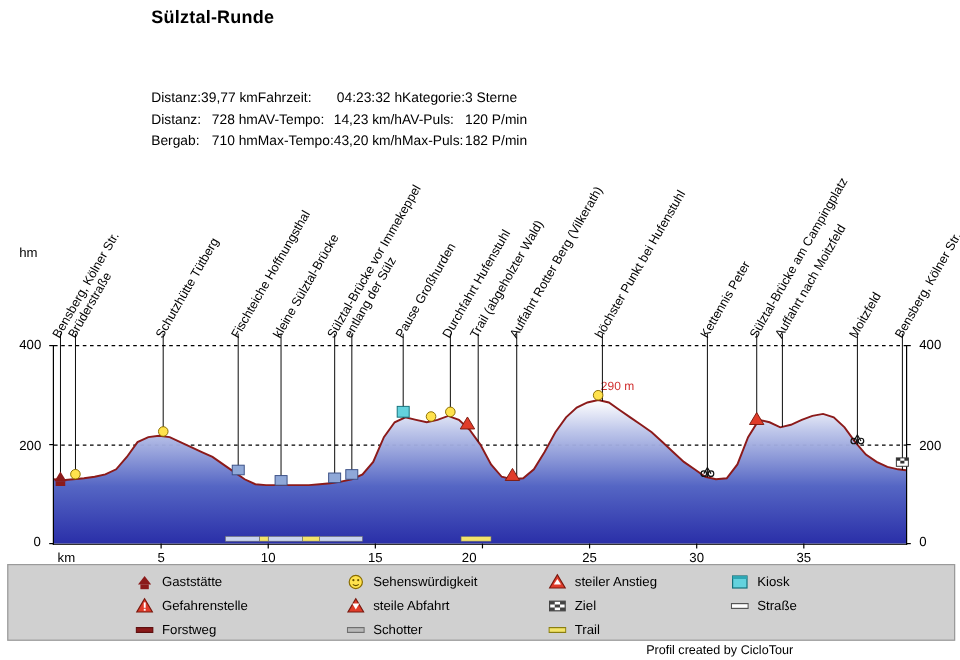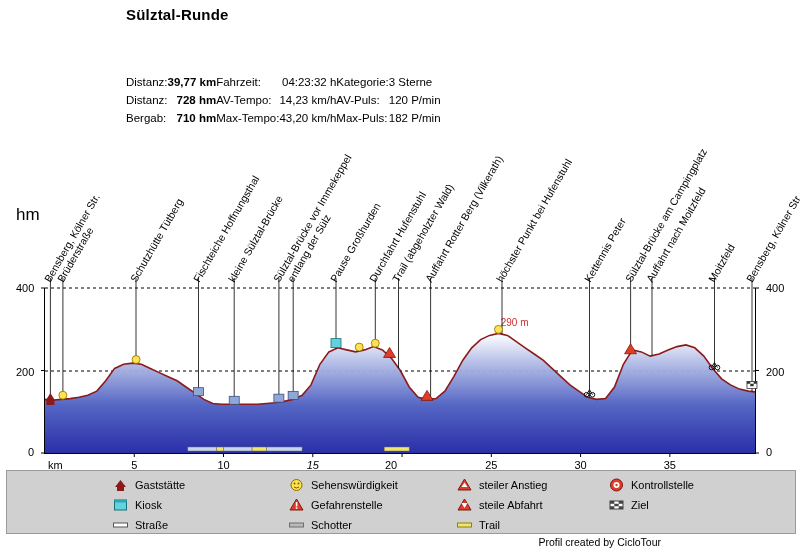--- a/index.html
+++ b/index.html
@@ -12,28 +12,28 @@
 
   
   .title{
     position:absolute;left:126px;top:6px;
     font-size:15px;font-weight:bold;letter-spacing:.2px;
   }
   .stats{position:absolute;left:126px;top:30px;font-size:11.5px;}
   .stats table{border-collapse:collapse;margin-top:46px;}
   .stats td{padding:0 0 6px 0;vertical-align:top;white-space:nowrap;}
   .lbl{padding-right:6px;}
-  .val{text-align:right;padding-right:28px;font-weight:bold;}
+  .val{text-align:right;padding-right:28px;}
   .val2{text-align:right;padding-right:26px;}
   .val3{text-align:left;}
   .axis-left{position:absolute;left:44px;top:288px;width:1px;height:166px;background:#000;}
   .axis-right{position:absolute;left:755px;top:288px;width:1px;height:166px;background:#000;}
   .axis-bottom{position:absolute;left:44px;top:453px;width:712px;height:1px;background:#000;}
 
-  .hm-label{position:absolute;left:16px;top:205px;font-size:17px;}
+  .hm-label{position:absolute;left:16px;top:205px;font-size:11px;}
   .km-label{position:absolute;left:48px;top:459px;font-size:11px;}
 
   .ytick{position:absolute;font-size:11px;}
   .yl400{left:16px;top:282px;}
   .yl200{left:16px;top:366px;}
   .yl0{left:28px;top:446px;}
   .yr400{left:766px;top:282px;}
   .yr200{left:766px;top:366px;}
   .yr0{left:766px;top:446px;}
 
@@ -215,21 +215,21 @@
       <div class="wp" style="left: 504.028px; top: 272px;">höchster Punkt bei Hufenstuhl</div>
       <div class="wp" style="left: 591.506px; top: 272px;">Kettennis Peter</div>
       <div class="wp" style="left: 632.567px; top: 272px;">Sülztal-Brücke am Campingplatz</div>
       <div class="wp" style="left: 653.99px; top: 272px;">Auffahrt nach Moitzfeld</div>
       <div class="wp" style="left: 716.474px; top: 272px;">Moitzfeld</div>
       <div class="wp" style="left: 753.965px; top: 272px;">Bensberg, Kölner Str.</div>
     </div>
   <div id="xt-layer">
       <div class="xtick-label" style="left: 134.263px;">5</div>
       <div class="xtick-label" style="left: 223.527px;">10</div>
-      <div class="xtick-label" style="left: 312.79px; font-style: italic;">15</div>
+      <div class="xtick-label" style="left: 312.79px;">15</div>
       <div class="xtick-label" style="left: 391px;">20</div>
       <div class="xtick-label" style="left: 491.316px;">25</div>
       <div class="xtick-label" style="left: 580.58px;">30</div>
       <div class="xtick-label" style="left: 669.843px;">35</div>
     </div>
 
   <div class="legend">
     <div class="legend-grid" id="legend-grid">
         <div class="li">
           <span class="sym"><svg width="15" height="14">
@@ -249,28 +249,20 @@
         </div>
         <div class="li">
           <span class="sym"><svg width="15" height="14">
               <path d="M7.5 1 L14 12 L1 12 Z" fill="#e03c2a" stroke="#7a1a10"></path>
               <path d="M4.5 9 L7.5 4.5 L10.5 9 Z" fill="#fff"></path>
             </svg></span>
           <span class="t">steiler Anstieg</span>
         </div>
         <div class="li">
           <span class="sym"><svg width="15" height="14">
-              <circle cx="7.5" cy="7" r="6" fill="#e03c2a" stroke="#7a1a10"></circle>
-              <circle cx="7.5" cy="7" r="3" fill="#fff"></circle>
-              <circle cx="7.5" cy="7" r="1.2" fill="#e03c2a"></circle>
-            </svg></span>
-          <span class="t">Kontrollstelle</span>
-        </div>
-        <div class="li">
-          <span class="sym"><svg width="15" height="14">
               <rect x="1.5" y="2" width="12" height="10" fill="#63d2dd" stroke="#14707a"></rect>
               <rect x="1.5" y="2" width="12" height="2.5" fill="#2ea7b4"></rect>
             </svg></span>
           <span class="t">Kiosk</span>
         </div>
         <div class="li">
           <span class="sym"><svg width="15" height="14">
               <path d="M7.5 1 L14 12 L1 12 Z" fill="#e03c2a" stroke="#7a1a10"></path>
               <rect x="6.8" y="4" width="1.6" height="4.5" fill="#fff"></rect>
               <rect x="6.8" y="9.3" width="1.6" height="1.6" fill="#fff"></rect>
@@ -292,20 +284,26 @@
           <span class="t">Ziel</span>
         </div>
         <div class="li">
           <span class="sym"><svg width="15" height="14">
               <rect x="0.5" y="5" width="14" height="4" fill="#ffffff" stroke="#555"></rect>
             </svg></span>
           <span class="t">Straße</span>
         </div>
         <div class="li">
           <span class="sym"><svg width="15" height="14">
+              <rect x="0.5" y="5" width="14" height="4" fill="#8b1a1a" stroke="#5d1010"></rect>
+            </svg></span>
+          <span class="t">Forstweg</span>
+        </div>
+        <div class="li">
+          <span class="sym"><svg width="15" height="14">
               <rect x="0.5" y="5" width="14" height="4" fill="#b9b9b9" stroke="#6f6f6f"></rect>
             </svg></span>
           <span class="t">Schotter</span>
         </div>
         <div class="li">
           <span class="sym"><svg width="15" height="14">
               <rect x="0.5" y="5" width="14" height="4" fill="#f3e46a" stroke="#8a7f10"></rect>
             </svg></span>
           <span class="t">Trail</span>
         </div>

